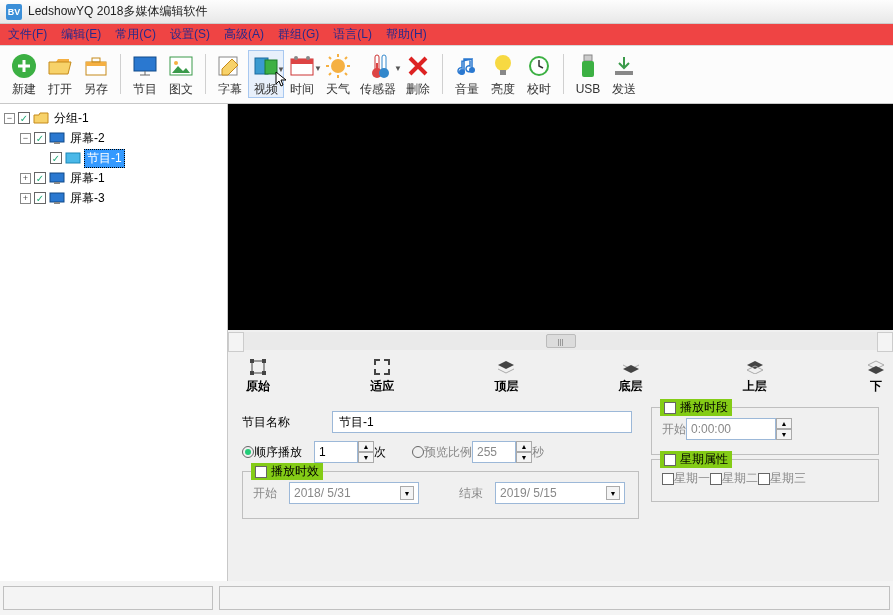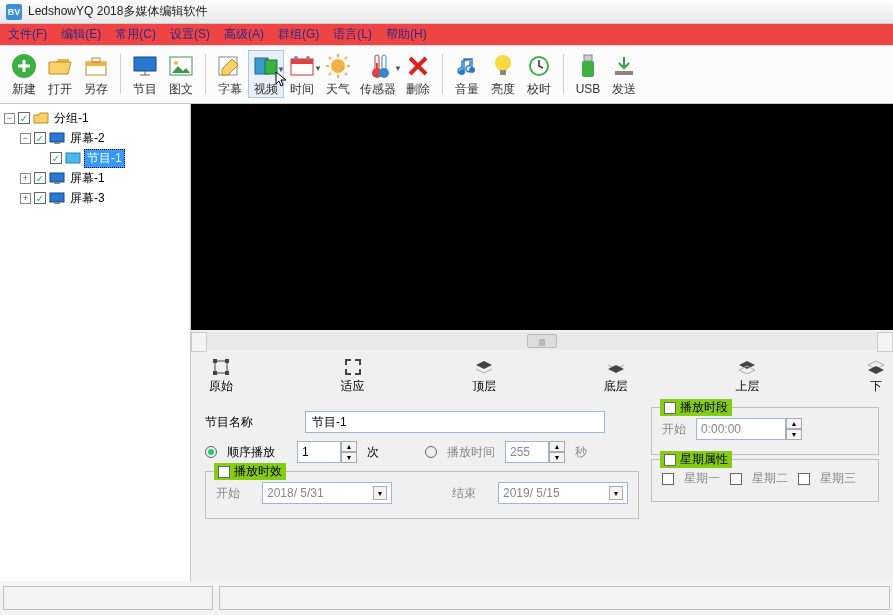--- a/index.html
+++ b/index.html
@@ -30,32 +30,32 @@
 .tree .sel { background: #3399ff; color: #fff; border: 1px dotted #000; }
 
 .main { flex: 1; display: flex; flex-direction: column; background: #f0f0f0; }
 .preview { flex: 0 0 226px; background: #000; margin: 0 0 2px 0; }
 .scroll-h { height: 18px; background: #eaeaea; display: flex; align-items: center; padding: 0 14px; position: relative; }
 .scroll-h::before, .scroll-h::after { content: ""; position: absolute; top: 0; width: 14px; height: 18px; background: #f4f4f4; border: 1px solid #ccc; }
 .scroll-h::before { left: 0; }
 .scroll-h::after { right: 0; }
 .scroll-h .thumb { position: absolute; left: 50%; transform: translateX(-50%); width: 30px; height: 14px; top: 2px; background: #dcdcdc; border: 1px solid #bbb; border-radius: 2px; display: flex; align-items: center; justify-content: center; color: #777; font-size: 8px; }
 
-.ctrlrow { display: flex; align-items: center; padding: 10px 18px 6px 18px; gap: 36px; justify-content: space-between; }
+.ctrlrow { display: flex; align-items: center; padding: 10px 18px 6px 18px; gap: 36px; justify-content: space-between; font-weight: bold; }
 .ctrlbtn { display: flex; flex-direction: column; align-items: center; gap: 4px; cursor: default; }
 .ctrlbtn .ic2 { width: 18px; height: 14px; display: flex; align-items: center; justify-content: center; }
 .sliderwrap { display: flex; flex-direction: column; align-items: center; gap: 4px; }
 .slider { width: 150px; height: 14px; position: relative; }
 .slider .track { position: absolute; top: 6px; left: 0; right: 0; height: 3px; background: #d0d0d0; border-top: 1px solid #aaa; }
 .slider .knob { position: absolute; left: 50%; transform: translateX(-50%); top: 0; width: 12px; height: 14px; background: #f4f4f4; border: 1px solid #888; border-radius: 2px; }
 
 .props { padding: 6px 14px 6px 14px; display: flex; gap: 12px; }
 .propsL { flex: 1; }
 .propsR { width: 228px; }
-.frow { display: flex; align-items: center; gap: 10px; padding: 4px 0; }
+.frow { display: flex; align-items: center; padding: 4px 0; }
 .finput { border: 1px solid #9cb8d8; height: 22px; padding: 0 6px; background: #fff; }
 .radio { width: 12px; height: 12px; border: 1px solid #666; border-radius: 50%; display: flex; align-items: center; justify-content: center; }
 .radio.on::after { content: ""; width: 6px; height: 6px; background: #2c7; border-radius: 50%; }
 .spin { display: flex; }
 .spin input { border: 1px solid #9cb8d8; height: 22px; width: 44px; padding: 0 4px; }
 .spin .btns { display: flex; flex-direction: column; }
 .spin .btns div { width: 16px; height: 11px; border: 1px solid #aaa; background: #f4f4f4; font-size: 7px; display: flex; align-items: center; justify-content: center; }
 .box { border: 1px solid #bfbfbf; padding: 6px 10px 10px 10px; margin-top: 4px; position: relative; }
 .box .legend { position: absolute; top: -9px; left: 8px; background: #84cc16; padding: 0 4px; display: flex; align-items: center; gap: 4px; }
 .checkbox { width: 12px; height: 12px; border: 1px solid #666; background: #fff; }
@@ -389,21 +389,21 @@
           <div class="spin">
               <input value="1" style="">
               <div class="btns">
                 <div>▲</div>
                 <div>▼</div>
               </div>
             </div>
           <span>次</span>
           <div style="width:26px"></div>
           <div class="radio"></div>
-          <span class="muted">播放时间</span>
+          <span class="muted">预览比例</span>
           <div class="spin">
               <input readonly="" class="muted" value="255" style="">
               <div class="btns">
                 <div>▲</div>
                 <div>▼</div>
               </div>
             </div>
           <span class="muted">秒</span>
         </div>
         <div class="box">

